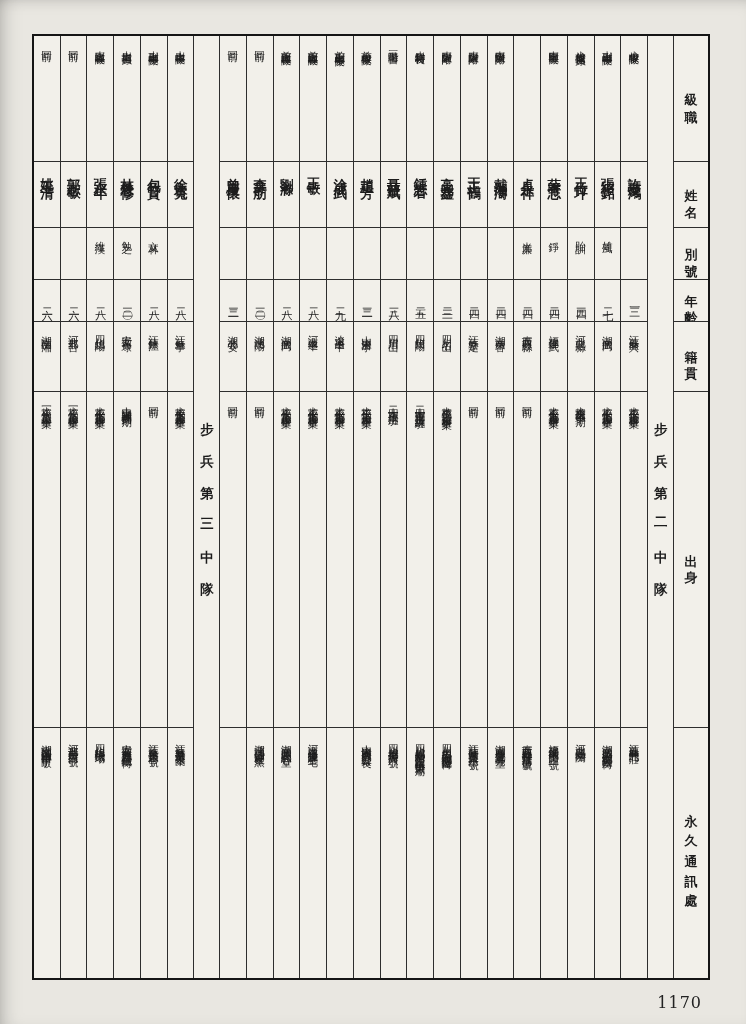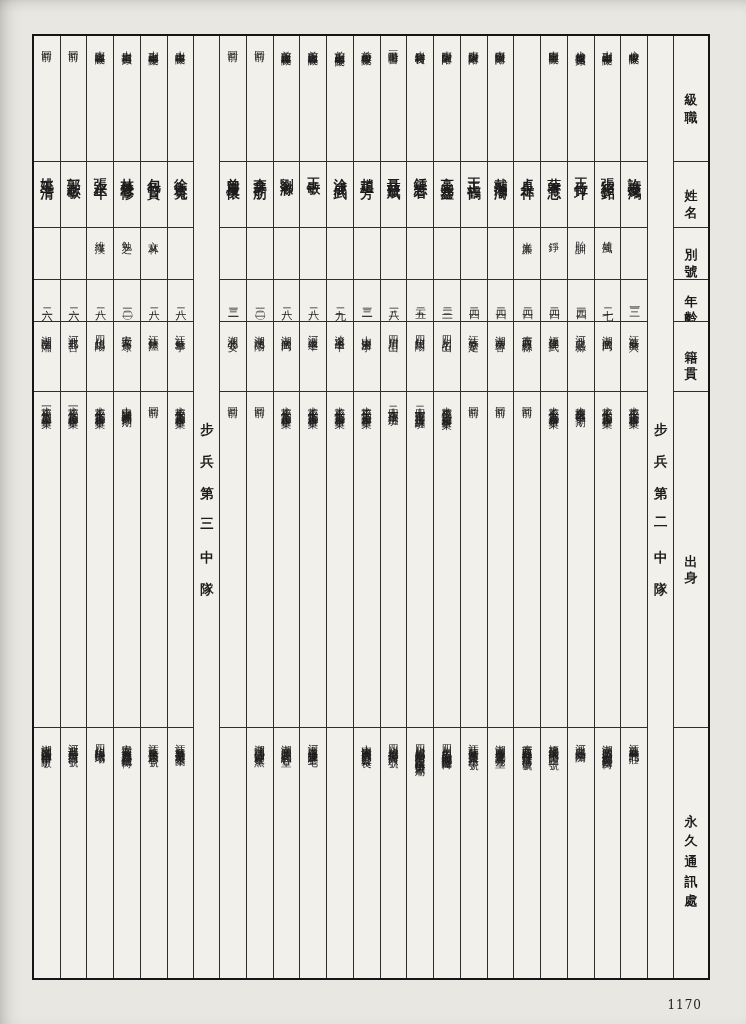--- a/index.html
+++ b/index.html
@@ -58,21 +58,21 @@
   .v-age  { font-size:11px; }
   .v-bg, .v-addr { letter-spacing:1.5px; }
   .hcell { align-items:center; padding-top:0; }
   .hlab  { font-size:13px; font-weight:bold; letter-spacing:16px; }
   .hlab-addr { letter-spacing:20px; }
   .divider-cell { border-bottom:none; align-items:center; padding-top:0; height:100%; }
   .v-divider { font-size:13.5px; font-weight:bold; letter-spacing:32px; }
   .page-num {
     position:absolute; right:44px; bottom:12px;
     font-family:"DejaVu Serif","Liberation Serif",serif;
-    font-size:12px; letter-spacing:1px; color:#222;
+    font-size:16px; letter-spacing:1px; color:#222;
   }
 </style>
 </head>
 <body>
 
 <div class="page">
   <div class="roster">
       <div class="col col-header">
         <div class="cell hcell r-rank">
           <span class="vt hlab">級職</span>

